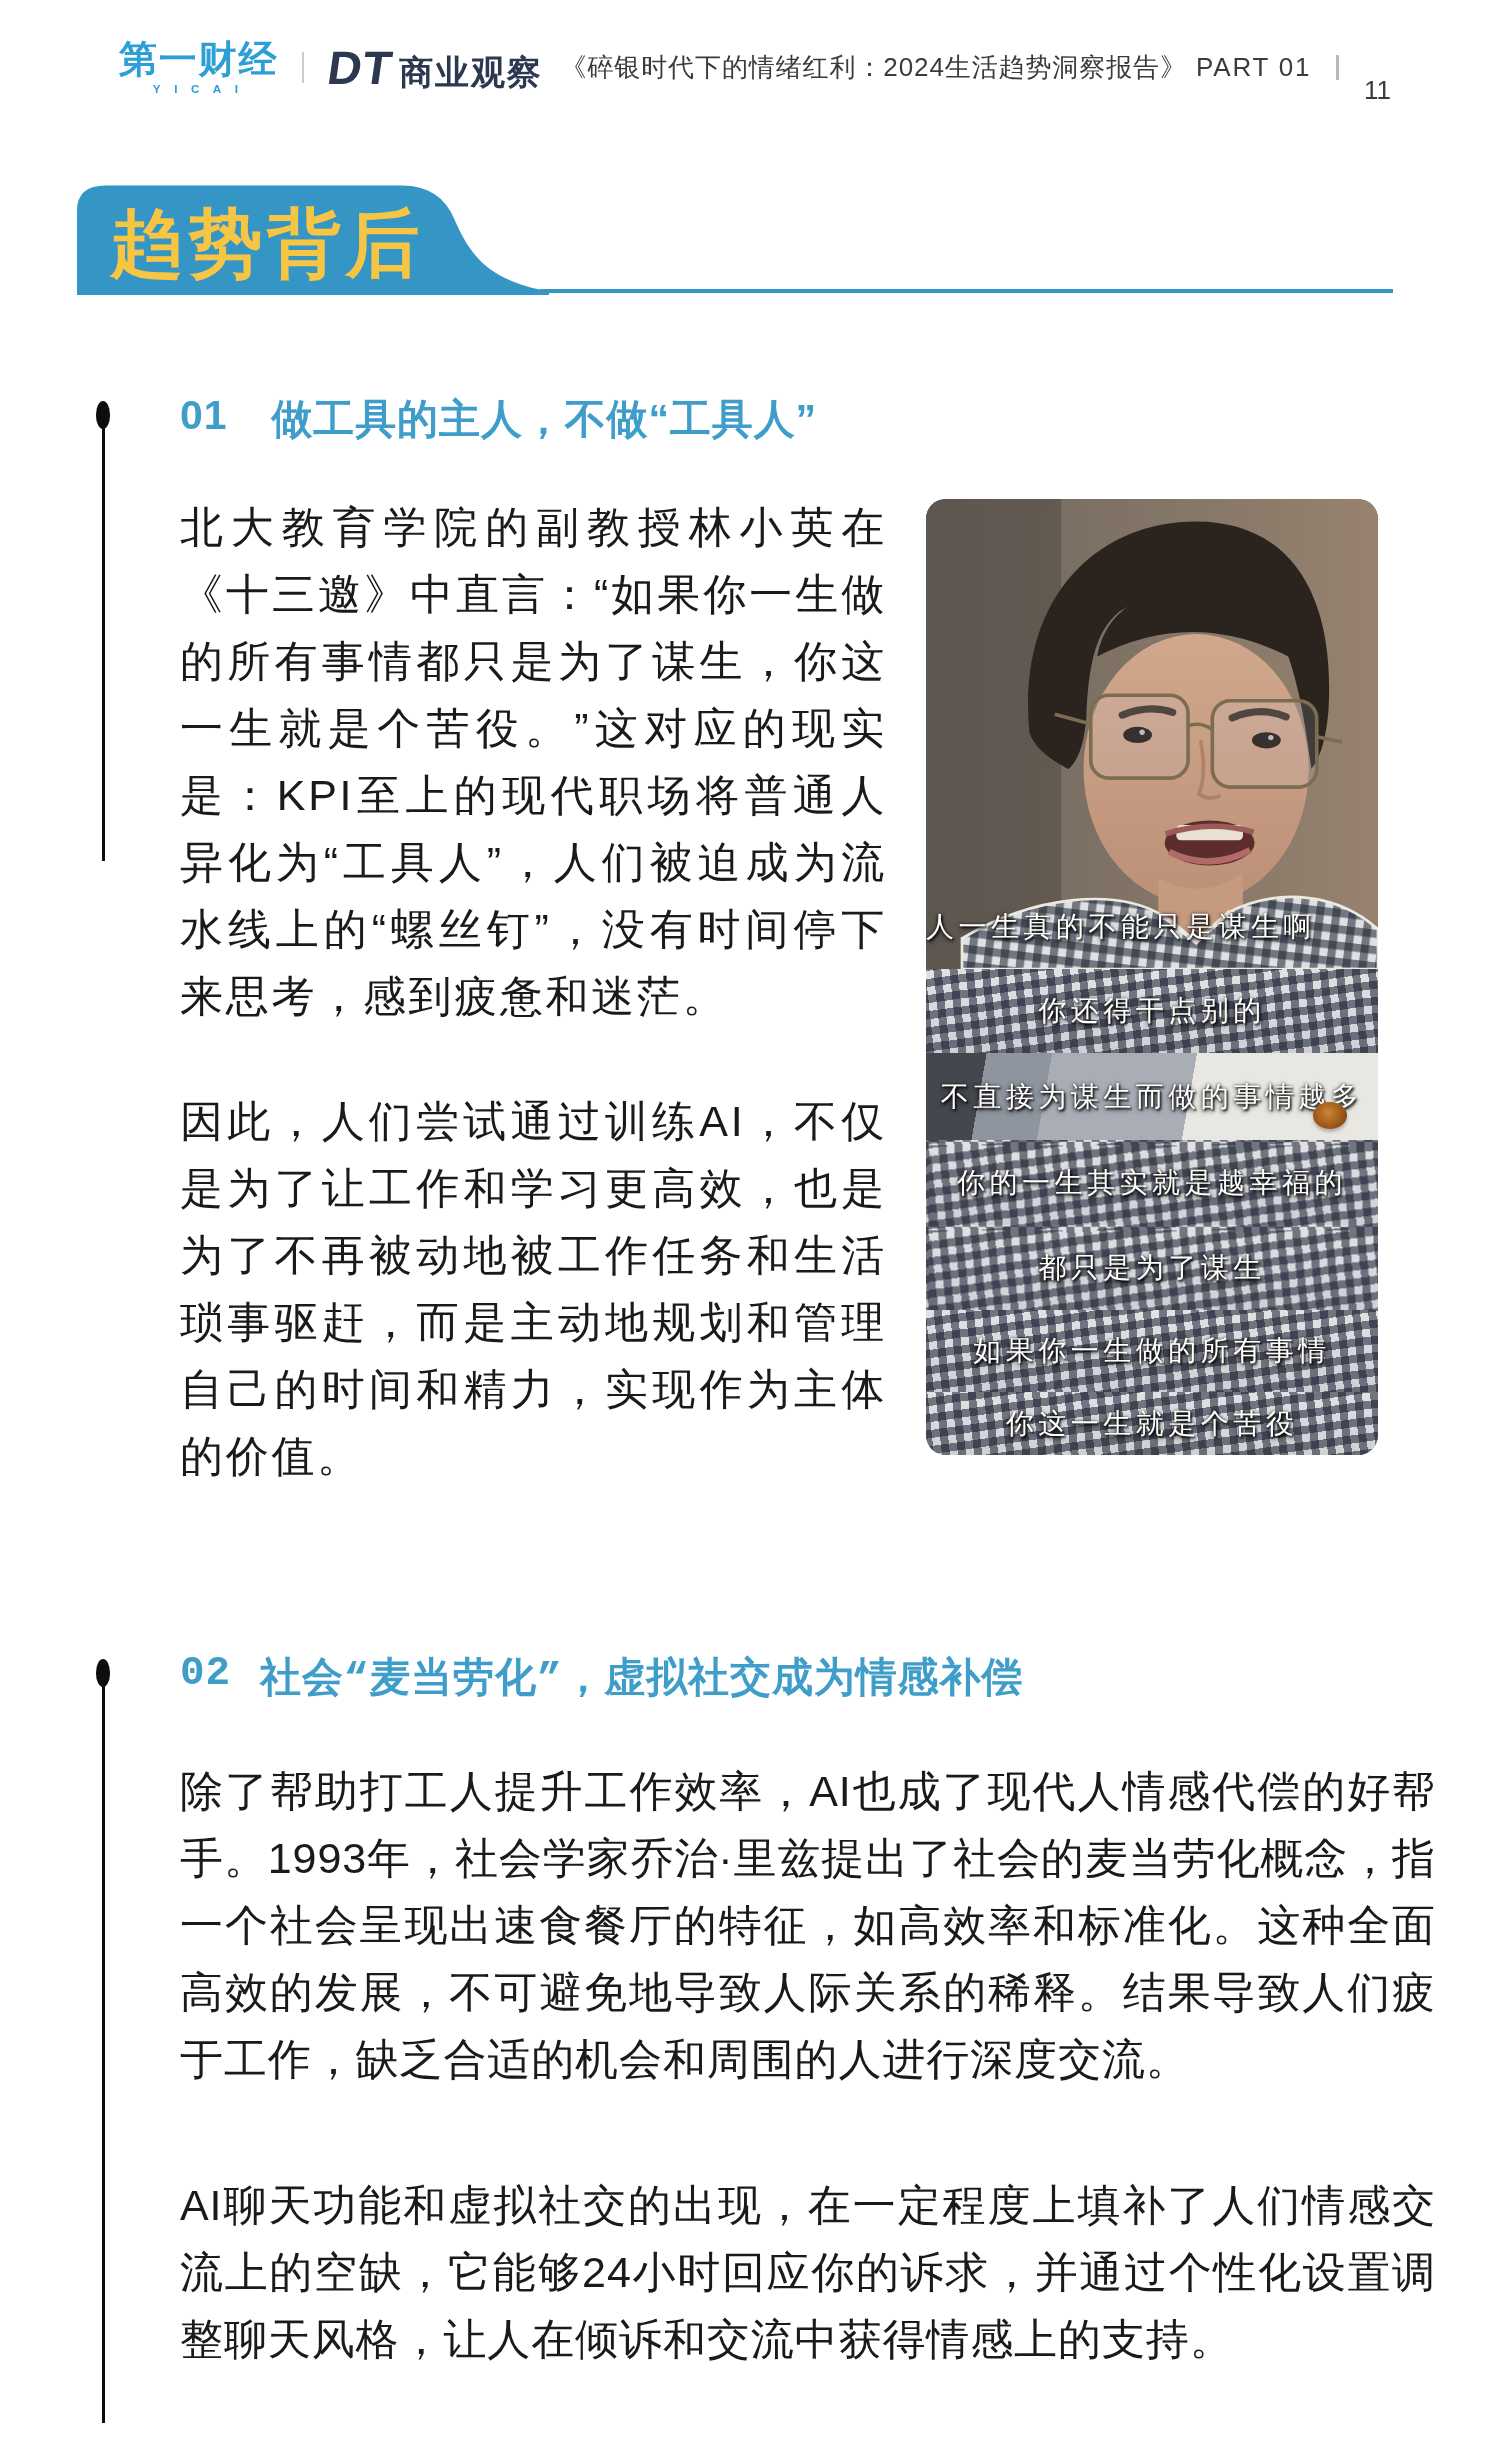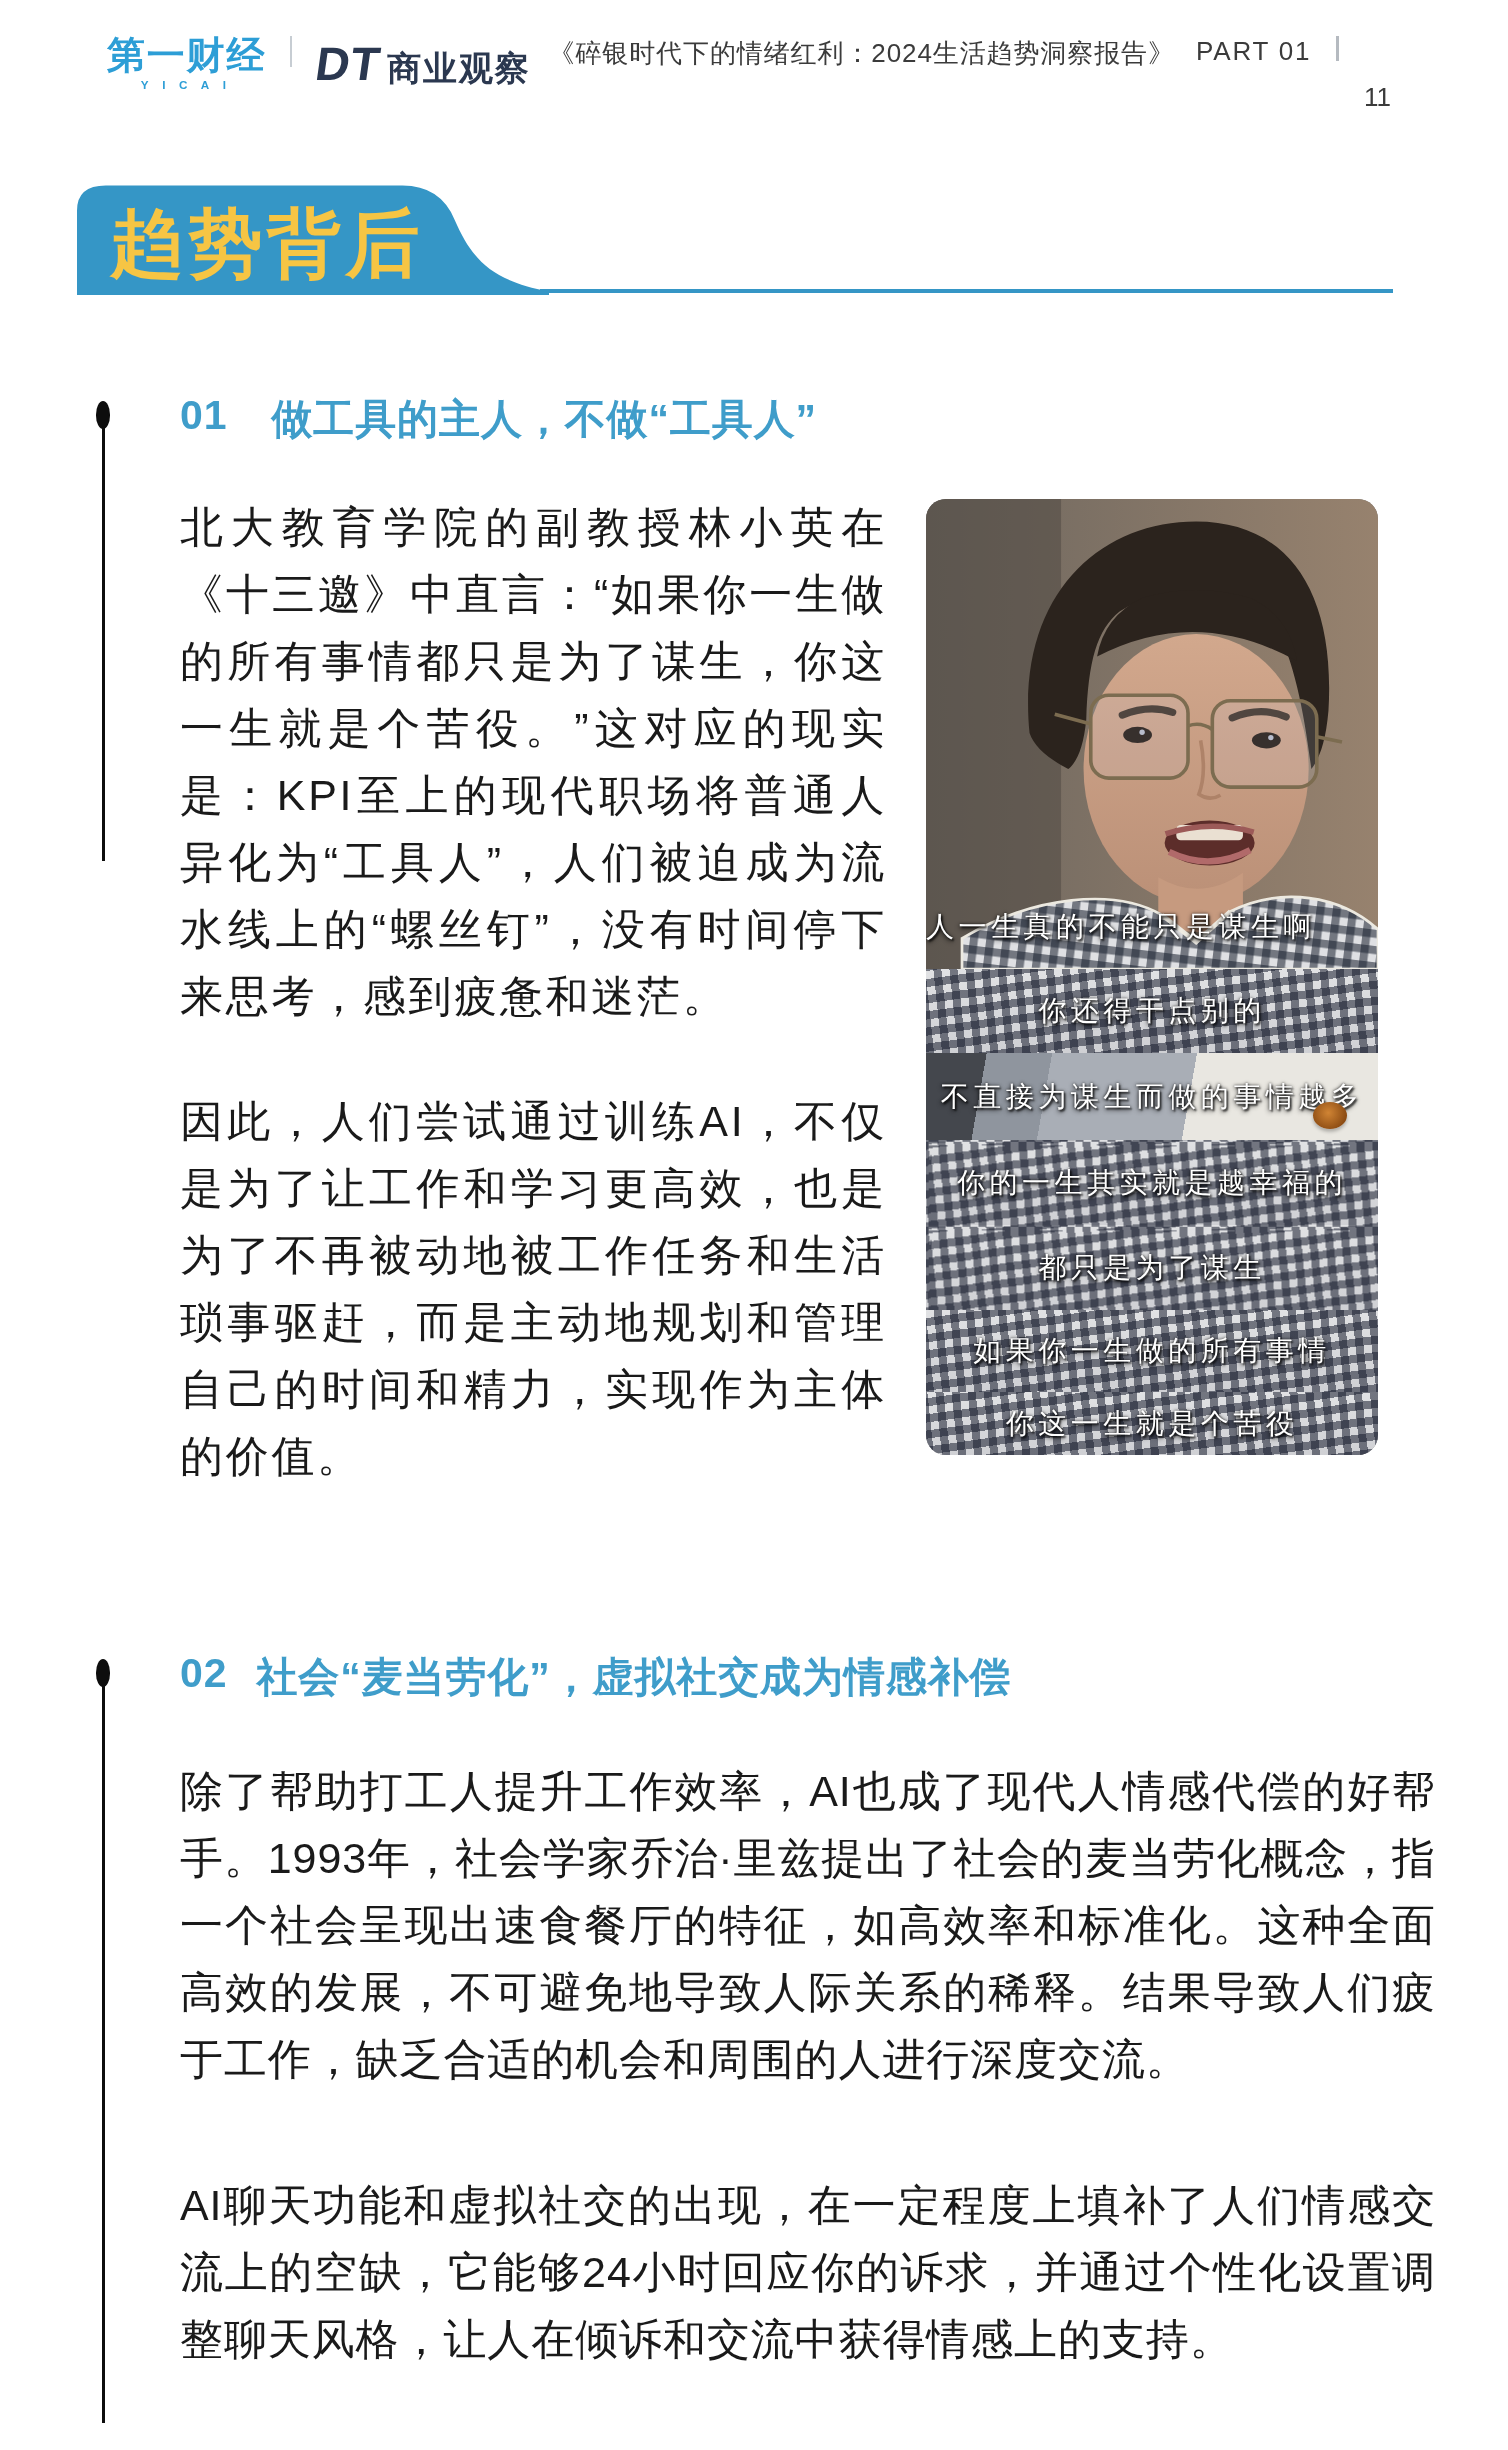--- a/index.html
+++ b/index.html
@@ -1,21 +1,21 @@
 <!DOCTYPE html>
 <html style="font-size:14.4px"><head>
 <meta charset="utf-8">
 <style>
   html,body{margin:0;padding:0;background:#ffffff;}
   .page{
     position:relative;width:1508px;height:2450px;background:#ffffff;overflow:hidden;
     font-family:"Liberation Sans","DejaVu Sans",sans-serif;
   }
   
-  .header{position:absolute;left:107px;right:117px;top:36px;height:63px;display:flex;align-items:flex-start;}
+  .header{position:absolute;left:119px;right:117px;top:36px;height:63px;display:flex;align-items:center;}
   .yicai{display:flex;flex-direction:column;align-items:center;line-height:1;}
   .yicai-cn{font-size:38px;font-weight:800;color:#2d9ed6;letter-spacing:1.8px;}
   .yicai-latin{font-size:11.7px;font-weight:700;color:#2d9ed6;letter-spacing:13.5px;margin-top:4.5px;text-indent:7.2px;}
   .logo-divider{width:2.7px;height:31px;background:#c7cdd3;margin:0 23.4px;}
   .dtlogo{display:flex;align-items:baseline;color:#2b3850;}
   .dt-mark{font-size:47px;font-weight:900;transform:skewX(-8deg);letter-spacing:0.9px;}
   .dt-cn{font-size:34px;font-weight:900;margin-left:7.2px;letter-spacing:1.8px;}
   .report-title{margin-left:18px;font-size:26px;color:#3b3b3b;letter-spacing:0.9px;white-space:nowrap;}
   .part-label{margin-left:auto;font-size:26px;color:#3b3b3b;letter-spacing:1.8px;white-space:nowrap;}
   .page-divider{width:2.7px;height:25px;background:#b5bac0;margin:0 25px;}
@@ -26,21 +26,21 @@
   .banner-line{position:absolute;left:540px;top:289px;width:853px;height:3.6px;background:#3596c6;}
   
   .bullet{position:absolute;width:14.4px;height:28px;border-radius:50%;background:#0d0d0d;}
   .b01{left:96px;top:401px;}
   .b02{left:96px;top:1659px;}
   .sline{position:absolute;width:2.7px;background:#0d0d0d;}
   .l01{left:102px;top:426px;height:435px;}
   .l02{left:102px;top:1684px;height:739px;}
   .sec-heading{position:absolute;display:flex;gap:29px;font-size:41px;font-weight:800;color:#3f9dca;letter-spacing:0.9px;white-space:nowrap;}
   .h01{left:180px;top:392px;gap:44px;}
-  .h02{left:180px;top:1650px;}
+  .h02{left:180px;top:1650px;font-family:Liberation Mono, monospace;}
   
   .para{position:absolute;color:#1a1a1a;font-weight:400;text-align:justify;}
   .s1{width:707px;font-size:43px;line-height:67px;letter-spacing:2.7px;left:180px;}
   .p1a{top:494px;}
   .p1b{top:1088px;}
   .s2{width:1256px;font-size:43px;line-height:67px;letter-spacing:0.9px;left:180px;}
   .p2a{top:1758px;}
   .p2b{top:2172px;}
   
   .photo{position:absolute;left:926px;top:499px;width:452px;height:956px;border-radius:20px;overflow:hidden;background:#777;}

